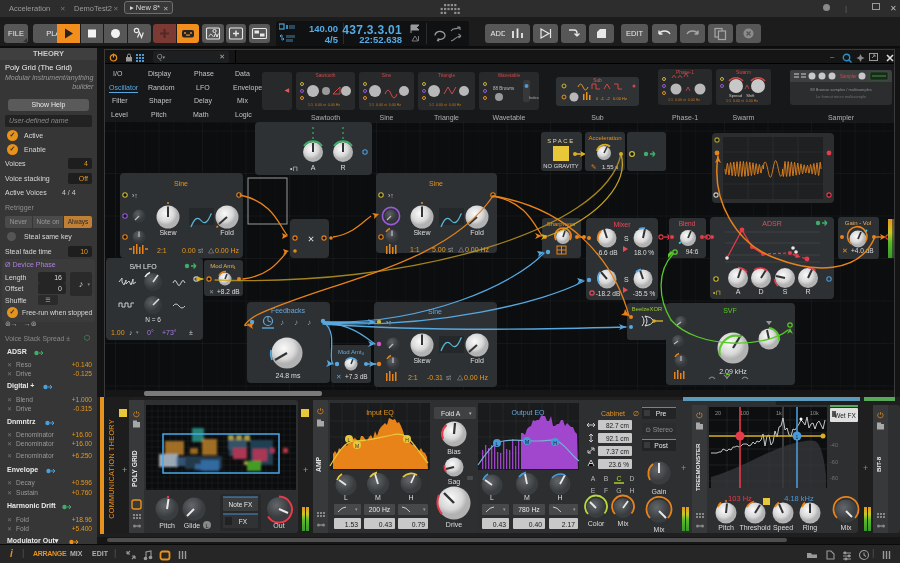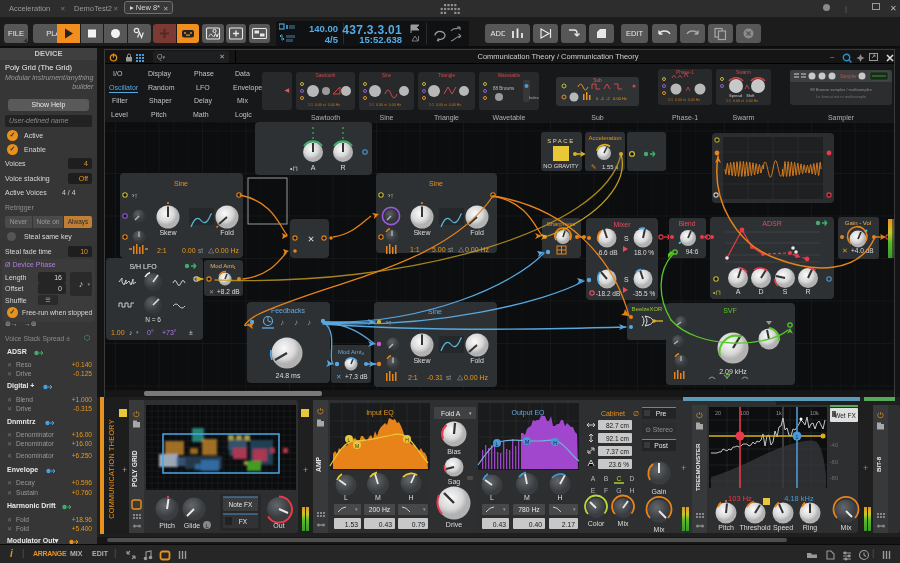--- a/index.html
+++ b/index.html
@@ -115,21 +115,21 @@
           <rect x="10" y="2" width="6" height="4" fill="#274a5e"></rect>
           <path d="M1 13 l3 0 M1 13 l1.5-1.5 M1 13 l1.5 1.5 M5 16 l-3 0 M5 16 l-1.5-1.5 M5 16 l-1.5 1.5" stroke="#4aa5d8" stroke-width="1"></path>
           <rect x="7" y="12" width="9" height="3" fill="#274a5e"></rect>
           <rect x="7" y="16" width="7" height="3" fill="#274a5e"></rect>
         </svg>
   </div>
   <div class="abs" style="left:298px;top:6px;width:40px;color:#55abe4;font-size:9.5px;text-align:right;font-weight:bold;">140.00</div>
   <div class="abs" style="left:298px;top:17px;width:40px;color:#55abe4;font-size:9.5px;text-align:right;font-weight:bold;">4/5</div>
   <div class="abs" style="left:343px;top:6px;width:12px;height:21px;border-left:1px solid #2a2d30;"></div>
   <div class="abs" style="left:342px;top:6px;width:60px;color:#55abe4;font-size:12px;text-align:right;font-weight:bold;letter-spacing:0.3px;">437.3.3.01</div>
-  <div class="abs" style="left:342px;top:17px;width:60px;color:#55abe4;font-size:9.5px;text-align:right;font-weight:bold;">15:52.638</div>
+  <div class="abs" style="left:342px;top:17px;width:60px;color:#55abe4;font-size:9.5px;text-align:right;font-weight:bold;">22:52.638</div>
   <div class="abs" style="left:409px;top:7px;"><svg width="14" height="20">
           <path d="M2 1 v8 M2 1 h8 l-2.5 2.5 L10 6 H2" fill="#9a9a9a" stroke="#9a9a9a" stroke-width="1"></path>
           <path d="M3 17 l3-5 3 5 z M9.5 12 v5" fill="none" stroke="#787878" stroke-width="1"></path>
         </svg></div>
   <div class="abs" style="left:426px;top:6px;width:1px;height:21px;background:#2a2d30;"></div>
   <div class="abs" style="left:432px;top:11px;"><svg width="16" height="13">
           <path d="M3 6.5 a5 4 0 1 1 2.5 3.4" fill="none" stroke="#9a9a9a" stroke-width="1.3"></path>
           <path d="M4.5 12 l2-2.2 1 2.6z" fill="#9a9a9a"></path>
         </svg></div>
   <div class="abs" style="left:450px;top:7px;"><svg width="16" height="20">
@@ -160,21 +160,21 @@
   <div class="tbtn" style="left:708px;width:25px;"><svg width="25" height="19" opacity="0.55">
           <rect x="7" y="4.5" width="7" height="8.5" fill="none" stroke="#e8e8e8" stroke-width="1.2"></rect>
           <rect x="10.5" y="7" width="7" height="8.5" fill="#575757" stroke="#e8e8e8" stroke-width="1.2"></rect>
         </svg></div>
   <div class="tbtn" style="left:736px;width:25px;"><svg width="25" height="19" opacity="0.55">
           <circle cx="12.5" cy="9.5" r="5" fill="#b8b8b8"></circle>
           <path d="M10.5 7.5 l4 4 m0-4 l-4 4" stroke="#575757" stroke-width="1.4"></path>
         </svg></div>
 </div>
 <div class="abs" id="lpanel">
-  <div class="abs" style="left:0;top:0;width:97px;height:12px;background:#3f3f3f;color:#c8c8c8;text-align:center;line-height:12px;font-size:7.5px;font-weight:bold;">DEVICE</div>
+  <div class="abs" style="left:0;top:0;width:97px;height:12px;background:#3f3f3f;color:#c8c8c8;text-align:center;line-height:12px;font-size:7.5px;font-weight:bold;">THEORY</div>
   <div class="lrow" style="top:15px;color:#eee;font-size:7.5px;">Poly Grid (The Grid)</div>
   <div class="lrow" style="top:26px;color:#999;font-style:italic;line-height:8.5px;">Modular instrument/anything<br>builder</div>
   <div class="abs" style="left:8px;top:51px;width:81px;height:12px;background:#5a5a5a;border-radius:3px;color:#e8e8e8;text-align:center;line-height:12px;font-size:7px;">Show Help</div>
   <div class="abs" style="left:5px;top:67px;width:87px;height:12px;background:#222;border-radius:2px;color:#8a8a8a;font-style:italic;line-height:12px;font-size:7px;padding-left:4px;">User-defined name</div>
   <div class="chk" style="left:7px;top:82px;"></div>
       <div class="lrow" style="left:24px;top:84px;">Active</div>
   <div class="chk" style="left:7px;top:96px;"></div>
       <div class="lrow" style="left:24px;top:98px;">Enable</div>
   <div class="lrow" style="top:112px;">Voices</div>
       <div class="lval" style="left:68px;top:110px;width:24px;height:11px;line-height:11px;padding-right:4px;">4</div>
@@ -302,21 +302,20 @@
             <rect x="0" y="3" width="2" height="2"></rect>
             <rect x="3" y="3" width="2" height="2"></rect>
             <rect x="6" y="3" width="2" height="2"></rect>
             <rect x="0" y="6" width="2" height="2"></rect>
             <rect x="3" y="6" width="2" height="2"></rect>
             <rect x="6" y="6" width="2" height="2"></rect>
           </g>
         </svg>
     <div class="abs" style="left:48px;top:1px;width:76px;height:12px;background:#1d1f21;border-radius:2px;color:#999;font-size:7px;line-height:12px;padding-left:4px;">Q<span style="font-size:5px;">▾</span><span style="position:absolute;right:4px;color:#aaa;">✕</span></div>
     <div class="abs" style="left:130px;top:0;width:1px;height:14px;background:#000;"></div>
-    <div class="abs" style="left:130px;top:0;width:646px;text-align:center;line-height:14px;">Communication Theory / Communication Theory</div>
     <span class="abs" style="left:725px;top:0;color:#999;line-height:14px;">–</span>
     <svg class="abs" style="left:737px;top:2.5px;" width="10" height="10">
           <circle cx="4.5" cy="4.5" r="3.2" fill="none" stroke="#2a8fc8" stroke-width="1.4"></circle>
           <path d="M7 7 l2.5 2.5" stroke="#2a8fc8" stroke-width="1.4"></path>
         </svg>
     <svg class="abs" style="left:751px;top:3.5px;" width="9" height="8">
           <path d="M4.5 0 L5.8 2.7 8.5 4 5.8 5.3 4.5 8 3.2 5.3 0.5 4 3.2 2.7z" fill="#8a8a8a"></path>
         </svg>
     <svg class="abs" style="left:764px;top:3px;" width="9" height="8">
           <rect x="0.5" y="0.5" width="8" height="7" fill="none" stroke="#999"></rect>

